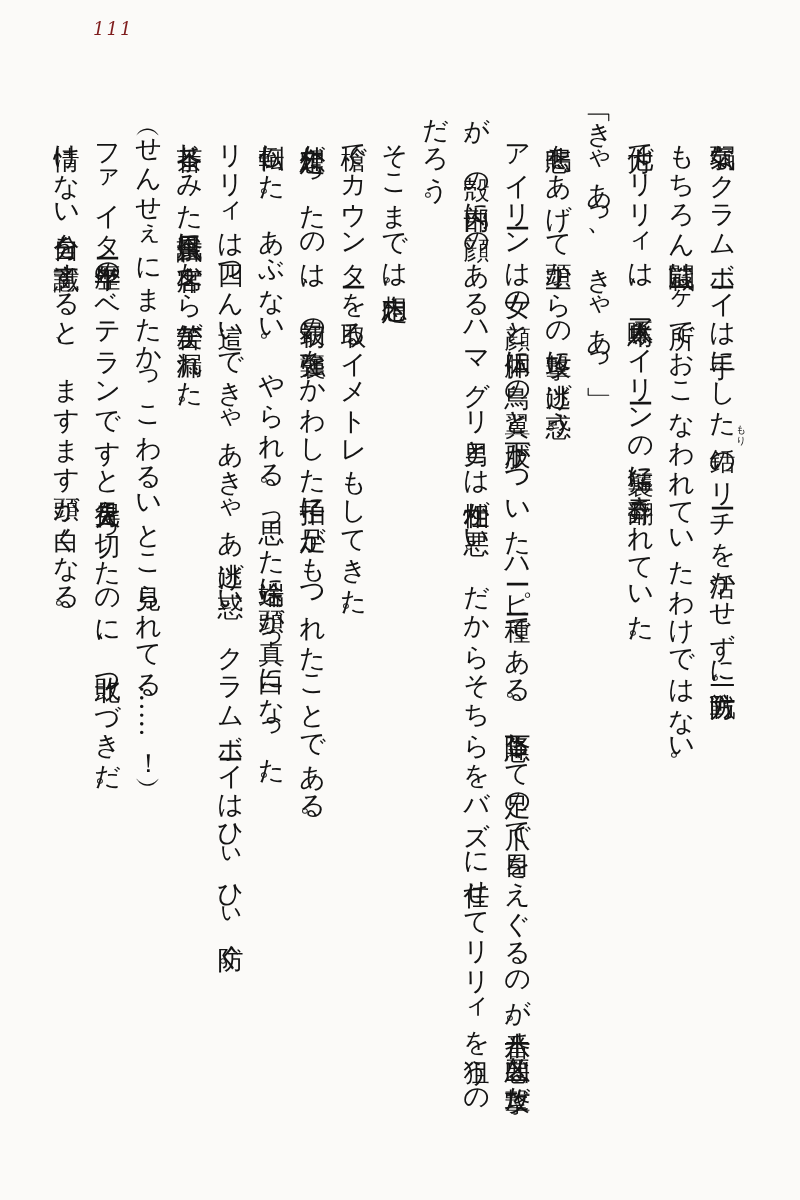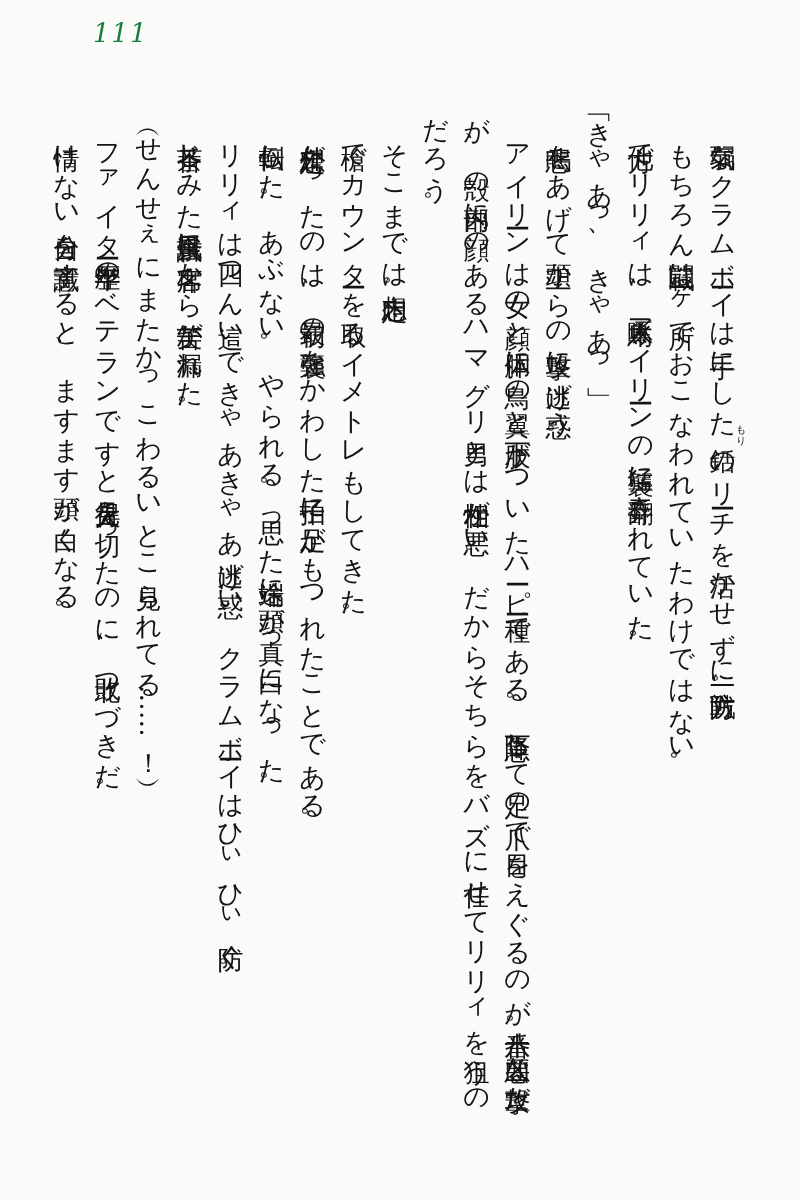--- a/index.html
+++ b/index.html
@@ -8,24 +8,24 @@
     width: 800px;
     height: 1200px;
     background: #fbfaf8;
     overflow: hidden;
     font-family: "DejaVu Serif", "Liberation Serif", serif;
   }
   .page-number {
     position: absolute;
     top: 18px;
     left: 93px;
-    font-size: 26px;
+    font-size: 18px;
     font-style: italic;
     letter-spacing: 2px;
-    color: #15803d;
+    color: #7f1d1d;
   }
   .text-area {
     position: absolute;
     top: 100px;
     right: 54px;
     height: 1002px;
     writing-mode: vertical-rl;
     text-orientation: mixed;
     color: #141414;
     font-size: 26px;

